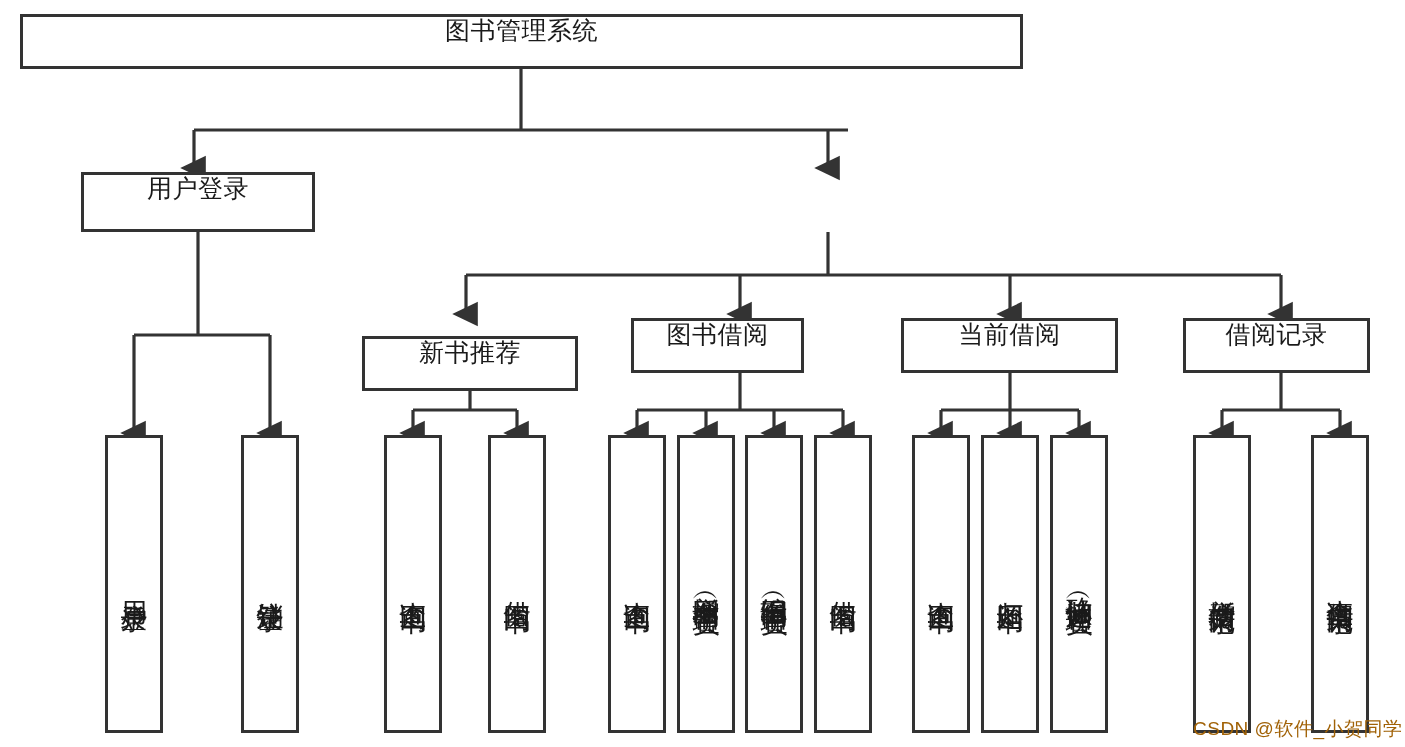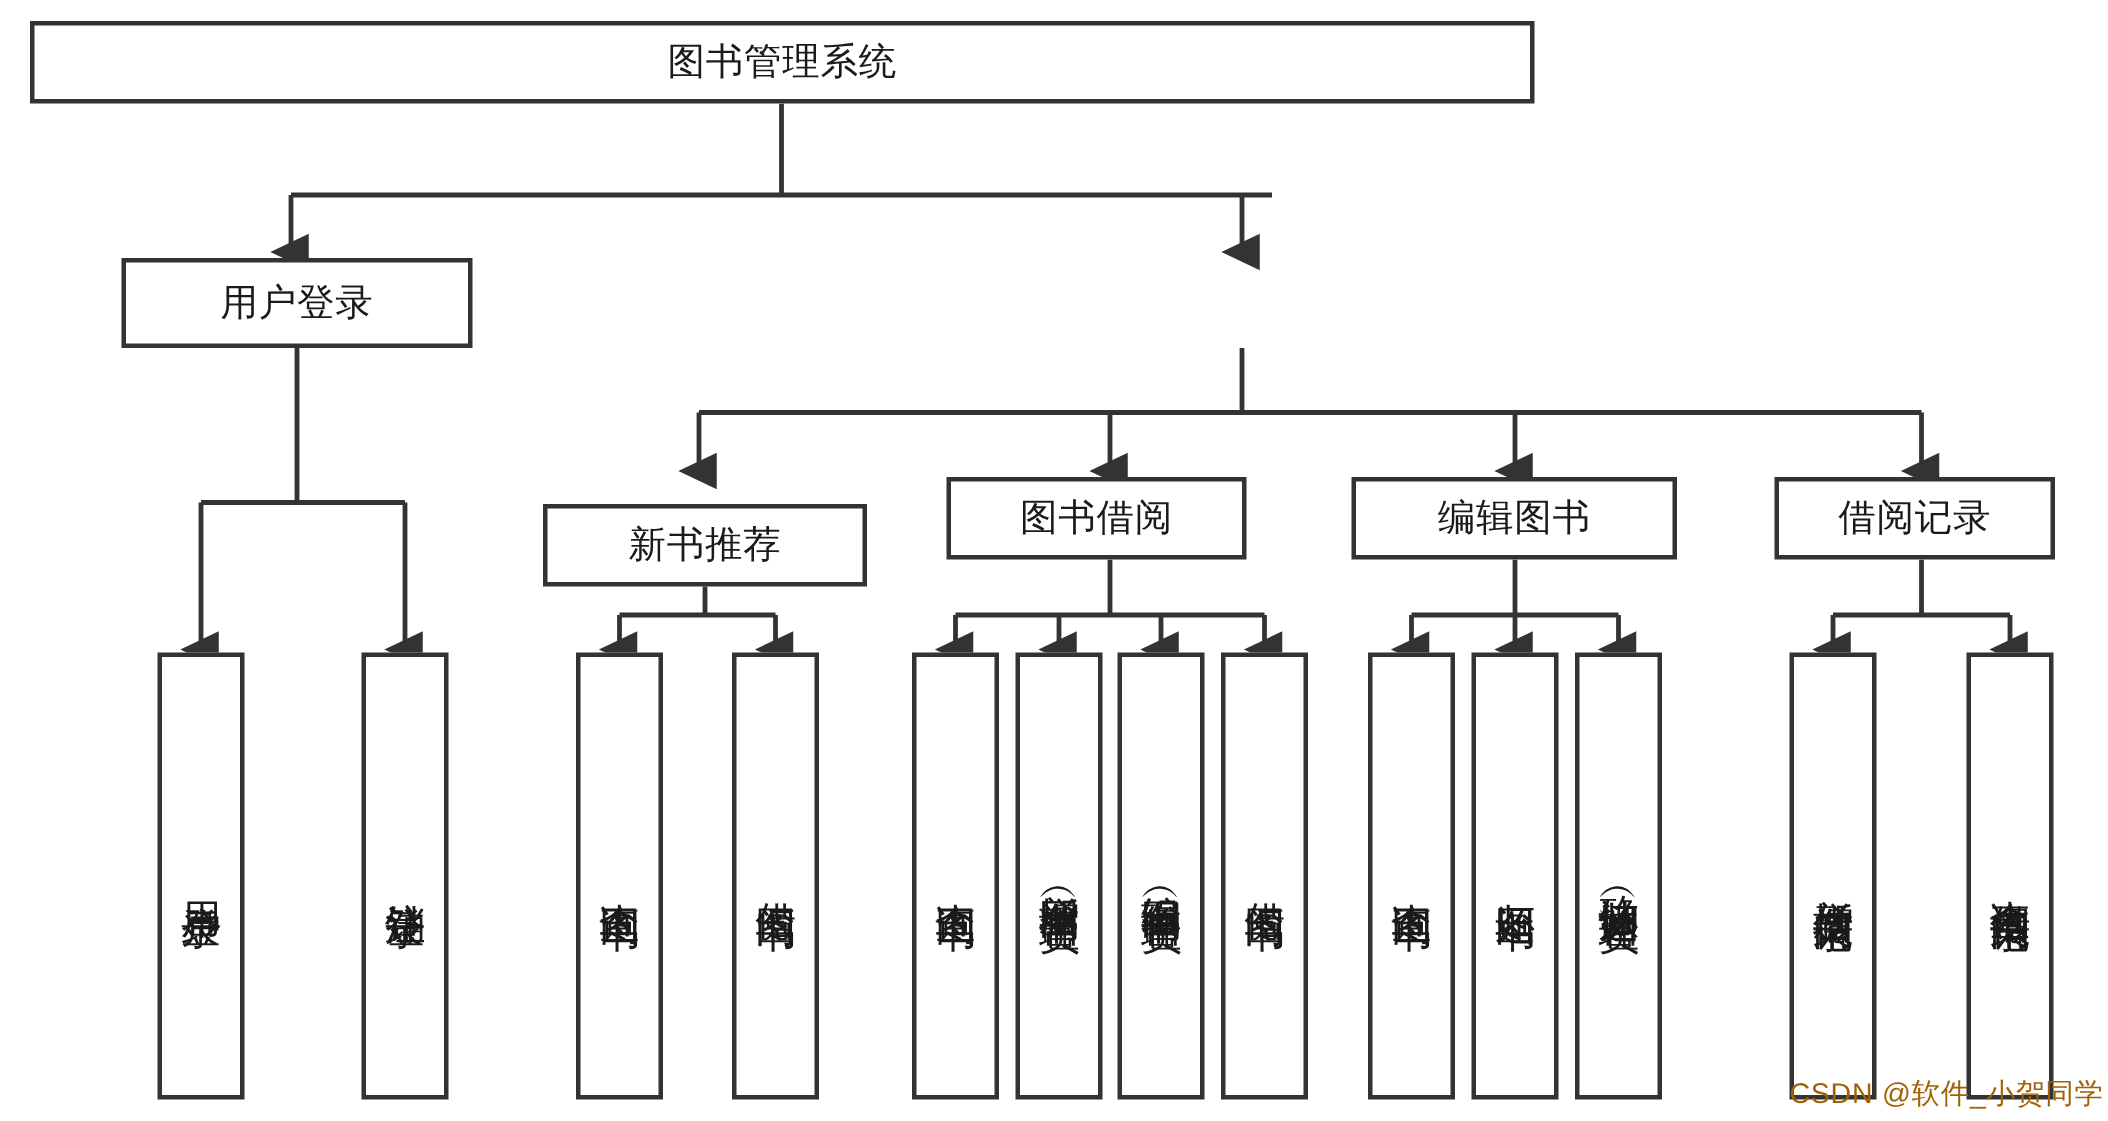--- a/index.html
+++ b/index.html
@@ -24,21 +24,20 @@
     width: 1405px;
     height: 747px;
     pointer-events: none;
   }
   .node {
     position: absolute;
     box-sizing: border-box;
     border: 3px solid #333333;
     background: #ffffff;
     display: flex;
-    align-items: center;
     justify-content: center;
     color: #1a1a1a;
   }
   .node .lbl {
     display: block;
     text-align: center;
     line-height: 1.08;
     letter-spacing: 0.5px;
   }
   
@@ -128,26 +127,26 @@
 
   <div class="node h" style="left:81px; top:172px; width:234px; height:60px;">
     <span class="lbl">用户登录</span>
   </div>
 
 
   <div class="node h" style="left:362px; top:336px; width:216px; height:55px;">
     <span class="lbl">新书推荐</span>
   </div>
 
-  <div class="node h" style="left:631px; top:318px; width:200px; height:55px;">
+  <div class="node h" style="left:631px; top:318px; width:173px; height:55px;">
     <span class="lbl">图书借阅</span>
   </div>
 
   <div class="node h" style="left:901px; top:318px; width:217px; height:55px;">
-    <span class="lbl">编辑图书</span>
+    <span class="lbl">当前借阅</span>
   </div>
 
   <div class="node h" style="left:1183px; top:318px; width:187px; height:55px;">
     <span class="lbl">借阅记录</span>
   </div>
 
   <div class="node v" style="left:105px; top:435px; width:58px; height:298px;">
     <span class="lbl">用户登录</span>
   </div>
 

